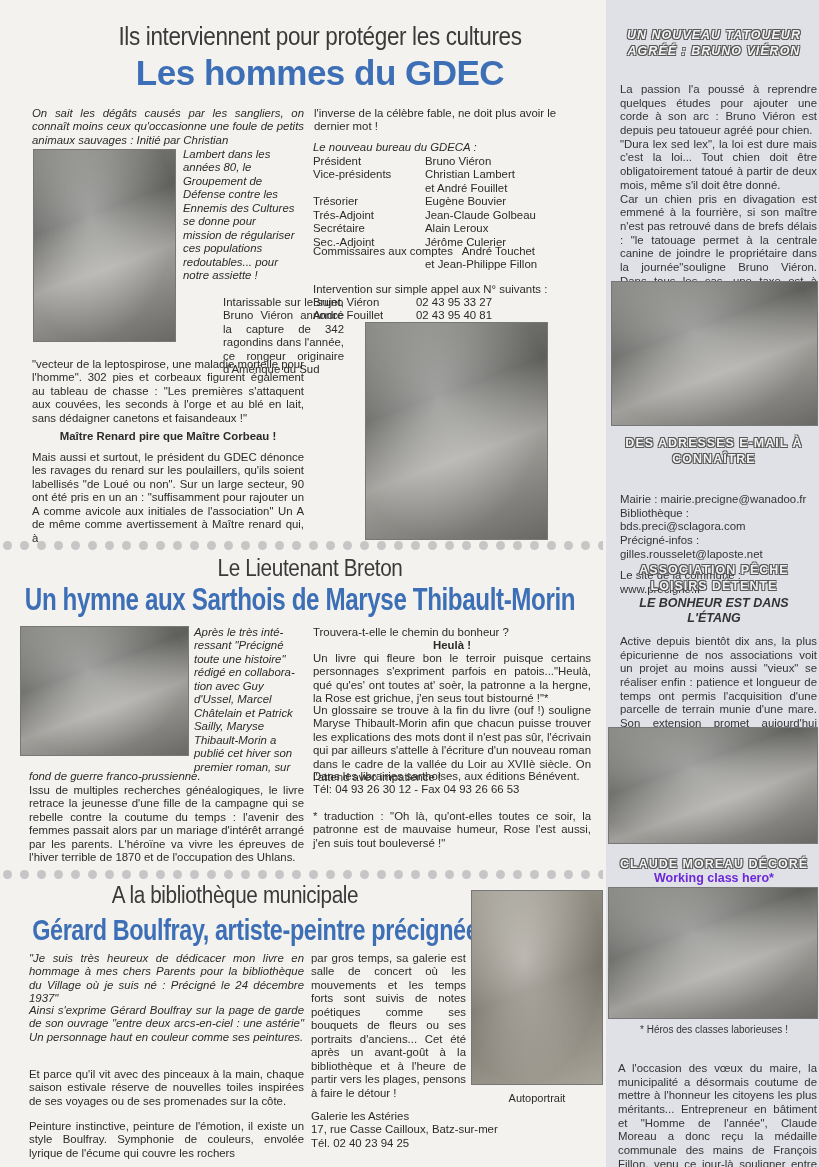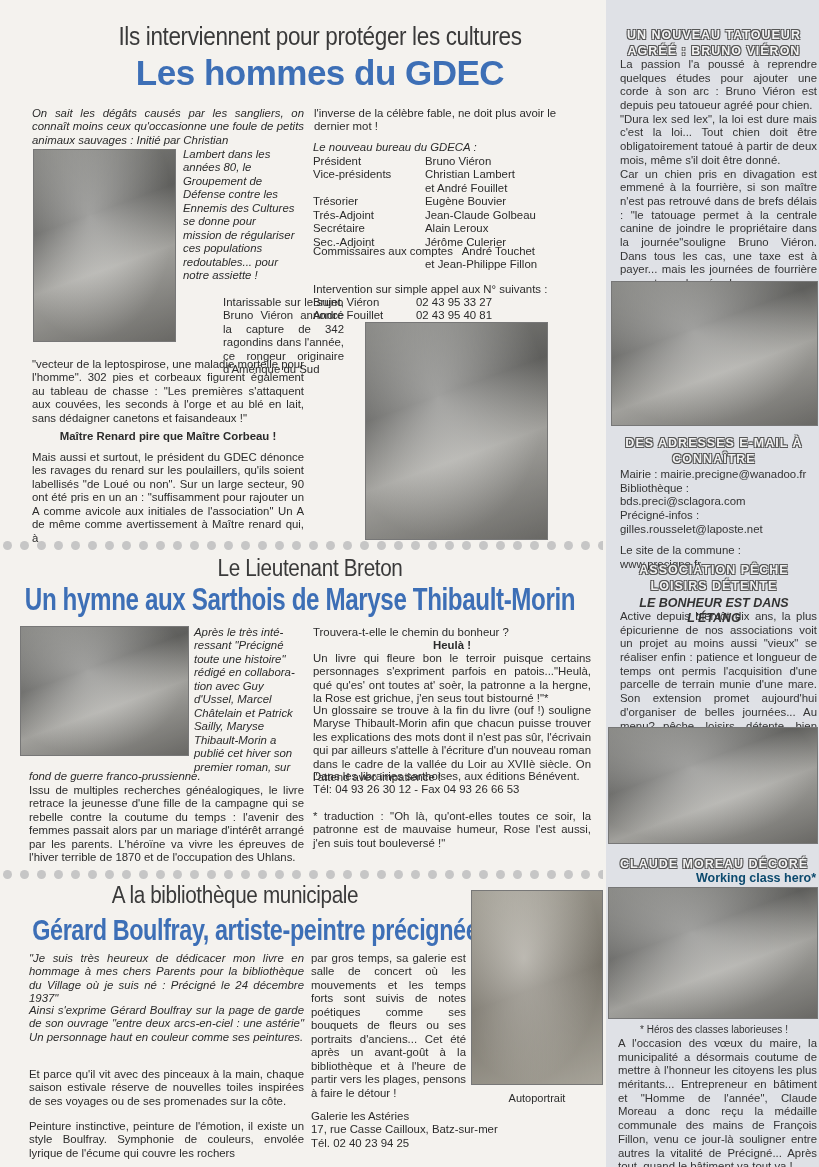--- a/index.html
+++ b/index.html
@@ -20,21 +20,21 @@
   .bold { font-weight: bold; }
   .center { text-align: center; }
 
   .photo { position: absolute; background: linear-gradient(160deg, #9a9a96 0%, #6f6f6c 35%, #bdbcb7 60%, #7b7a76 100%); border: 1px solid #777; overflow: hidden; }
   .photo::after { content: ""; position: absolute; inset: 0; background: radial-gradient(ellipse at 40% 35%, rgba(255,255,255,0.35), rgba(0,0,0,0.15) 70%); }
 
   .dots { position: absolute; left: 0; height: 12px; display: flex; gap: 0; }
   .dot { width: 9px; height: 9px; border-radius: 50%; background: #c6c6c6; margin-right: 8px; flex: none; }
 
   .sb-title { text-align: center; font-weight: bold; font-size: 12.5px; letter-spacing: 1px; color: #f3f3f3; text-shadow: -1px -1px 0 #555, 1px -1px 0 #555, -1px 1px 0 #555, 1px 1px 0 #555; line-height: 1.25; }
-  .sb-text { font-size: 11.4px; line-height: 1.2; color: #333; text-align: justify; }
+  .sb-text { font-size: 11.4px; line-height: 1.2; color: #333; text-align: justify; margin-top: 25px; }
   .sb-sub { text-align: center; font-weight: bold; font-style: italic; font-size: 12.5px; color: #333; }
 
   .bureau { display: grid; grid-template-columns: 112px auto; row-gap: 0; }
 </style>
 </head>
 <body>
 
 <div class="main">
 
   <div>
@@ -226,21 +226,21 @@
     <div class="col" style="left:311px;top:1110px;width:290px;">
       <div>Galerie les Astéries</div>
       <div>17, rue Casse Cailloux, Batz-sur-mer</div>
       <div>Tél. 02 40 23 94 25</div>
     </div>
   </div>
 </div>
 
 <div class="sidebar">
   <div>
-    <div class="sb-title" style="position:absolute;left:6px;top:28px;width:204px;">UN NOUVEAU TATOUEUR AGRÉÉ : BRUNO VIÉRON</div>
+    <div class="sb-title" style="position:absolute;left:6px;top:28px;width:204px;font-style:italic;">UN NOUVEAU TATOUEUR AGRÉÉ : BRUNO VIÉRON</div>
     <div class="sb-text" style="position:absolute;left:14px;top:58px;width:197px;">
       <p>La passion l'a poussé à reprendre quelques études pour ajouter une corde à son arc : Bruno Viéron est depuis peu tatoueur agréé pour chien.</p>
       <p>"Dura lex sed lex", la loi est dure mais c'est la loi... Tout chien doit être obligatoirement tatoué à partir de deux mois, même s'il doit être donné.</p>
       <p>Car un chien pris en divagation est emmené à la fourrière, si son maître n'est pas retrouvé dans de brefs délais : "le tatouage permet à la centrale canine de joindre le propriétaire dans la journée"souligne Bruno Viéron. Dans tous les cas, une taxe est à payer... mais les journées de fourrière ne sont pas données !</p>
       <p>Tél. 02 43 95 33 27</p>
     </div>
     <div class="photo" style="left:5px;top:281px;width:207px;height:145px;"></div>
   </div>
 
   <div>
@@ -258,18 +258,18 @@
 
   <div>
     <div class="sb-title" style="position:absolute;left:6px;top:563px;width:204px;">ASSOCIATION PÊCHE LOISIRS DÉTENTE</div>
     <div class="sb-sub" style="position:absolute;left:6px;top:596px;width:204px;">LE BONHEUR EST DANS L'ÉTANG</div>
     <p class="sb-text" style="position:absolute;left:14px;top:610px;width:197px;">Active depuis bientôt dix ans, la plus épicurienne de nos associations voit un projet au moins aussi "vieux" se réaliser enfin : patience et longueur de temps ont permis l'acquisition d'une parcelle de terrain munie d'une mare. Son extension promet aujourd'hui d'organiser de belles journées... Au menu? pêche, loisirs, détente, bien entendu.</p>
     <div class="photo" style="left:2px;top:727px;width:210px;height:117px;"></div>
   </div>
 
   <div>
     <div class="sb-title" style="position:absolute;left:6px;top:857px;width:204px;">CLAUDE MOREAU DÉCORÉ</div>
-    <div style="position:absolute;left:6px;top:871px;width:204px;text-align:right;font-weight:bold;font-size:12.5px;color:#0c4a6e;">Working class hero*</div>
+    <div style="position:absolute;left:6px;top:871px;width:204px;text-align:center;font-weight:bold;font-size:12.5px;color:#6d28d9;">Working class hero*</div>
     <div class="photo" style="left:2px;top:887px;width:210px;height:132px;"></div>
     <div style="position:absolute;left:6px;top:1024px;width:204px;text-align:center;font-size:10px;color:#333;">* Héros des classes laborieuses !</div>
     <p class="sb-text" style="position:absolute;left:12px;top:1037px;width:199px;">A l'occasion des vœux du maire, la municipalité a désormais coutume de mettre à l'honneur les citoyens les plus méritants... Entrepreneur en bâtiment et "Homme de l'année", Claude Moreau a donc reçu la médaille communale des mains de François Fillon, venu ce jour-là souligner entre autres la vitalité de Précigné... Après tout, quand le bâtiment va tout va !</p>
   </div>
 </div>
 
 </body></html>

